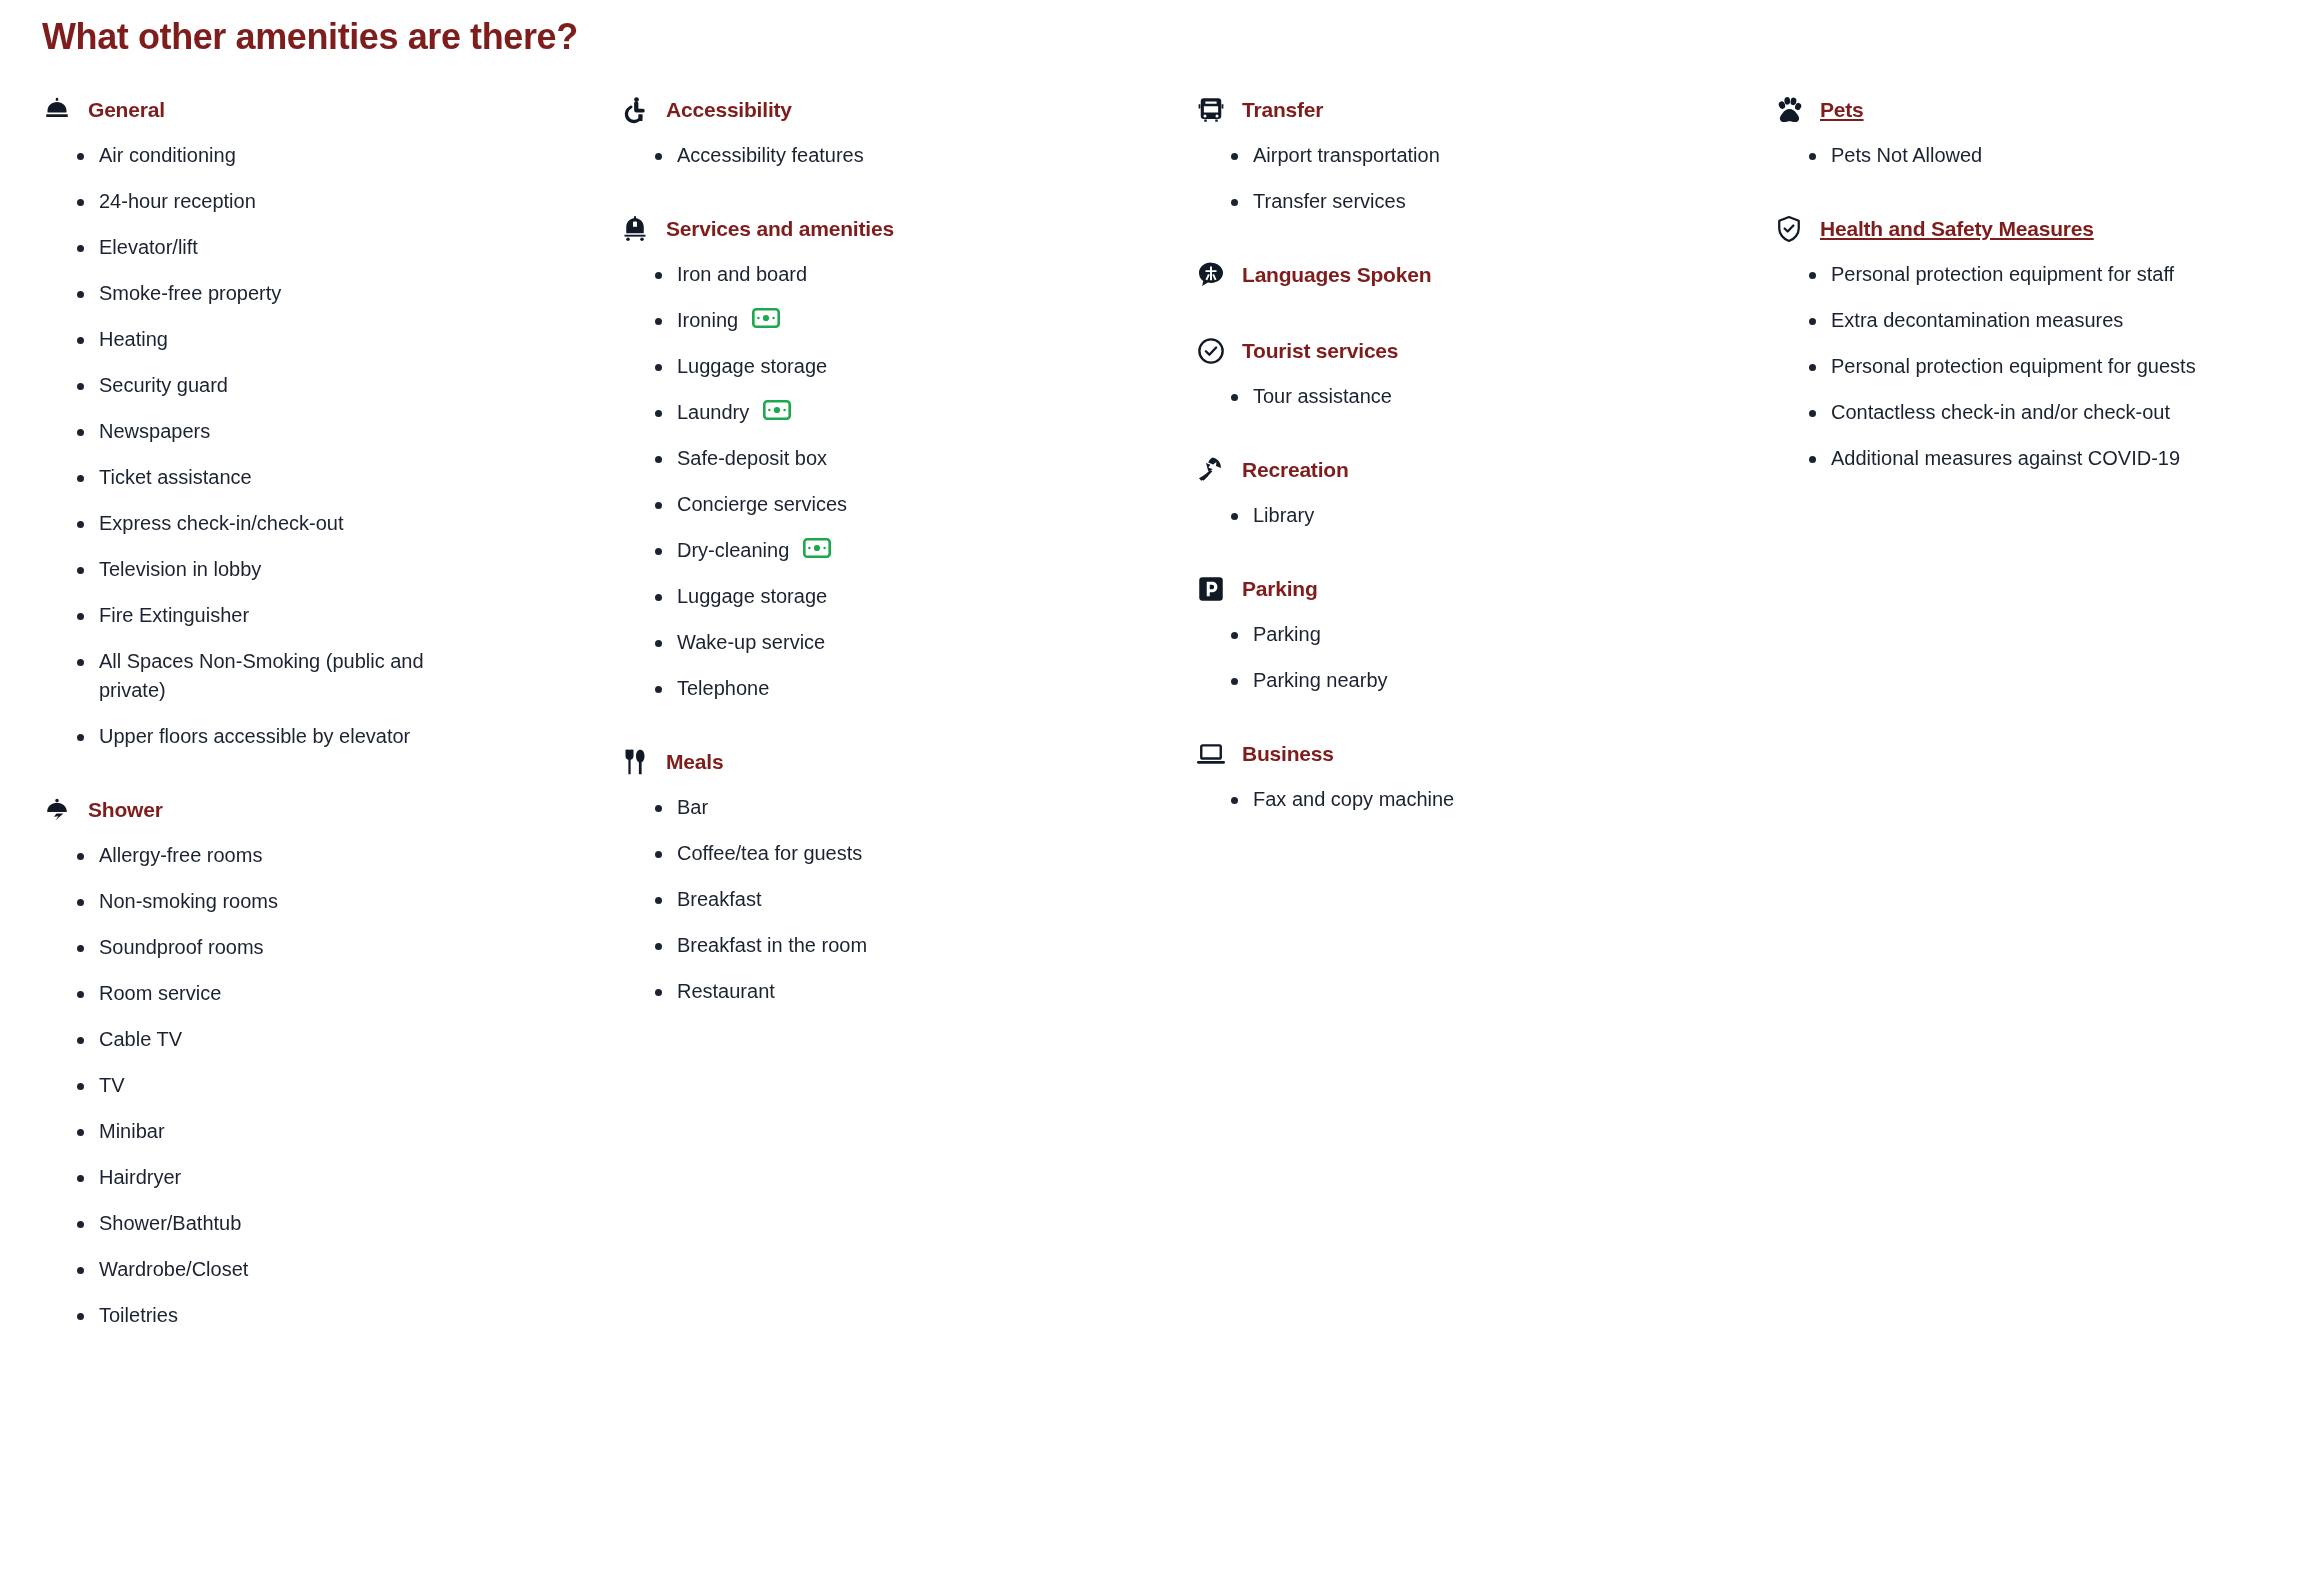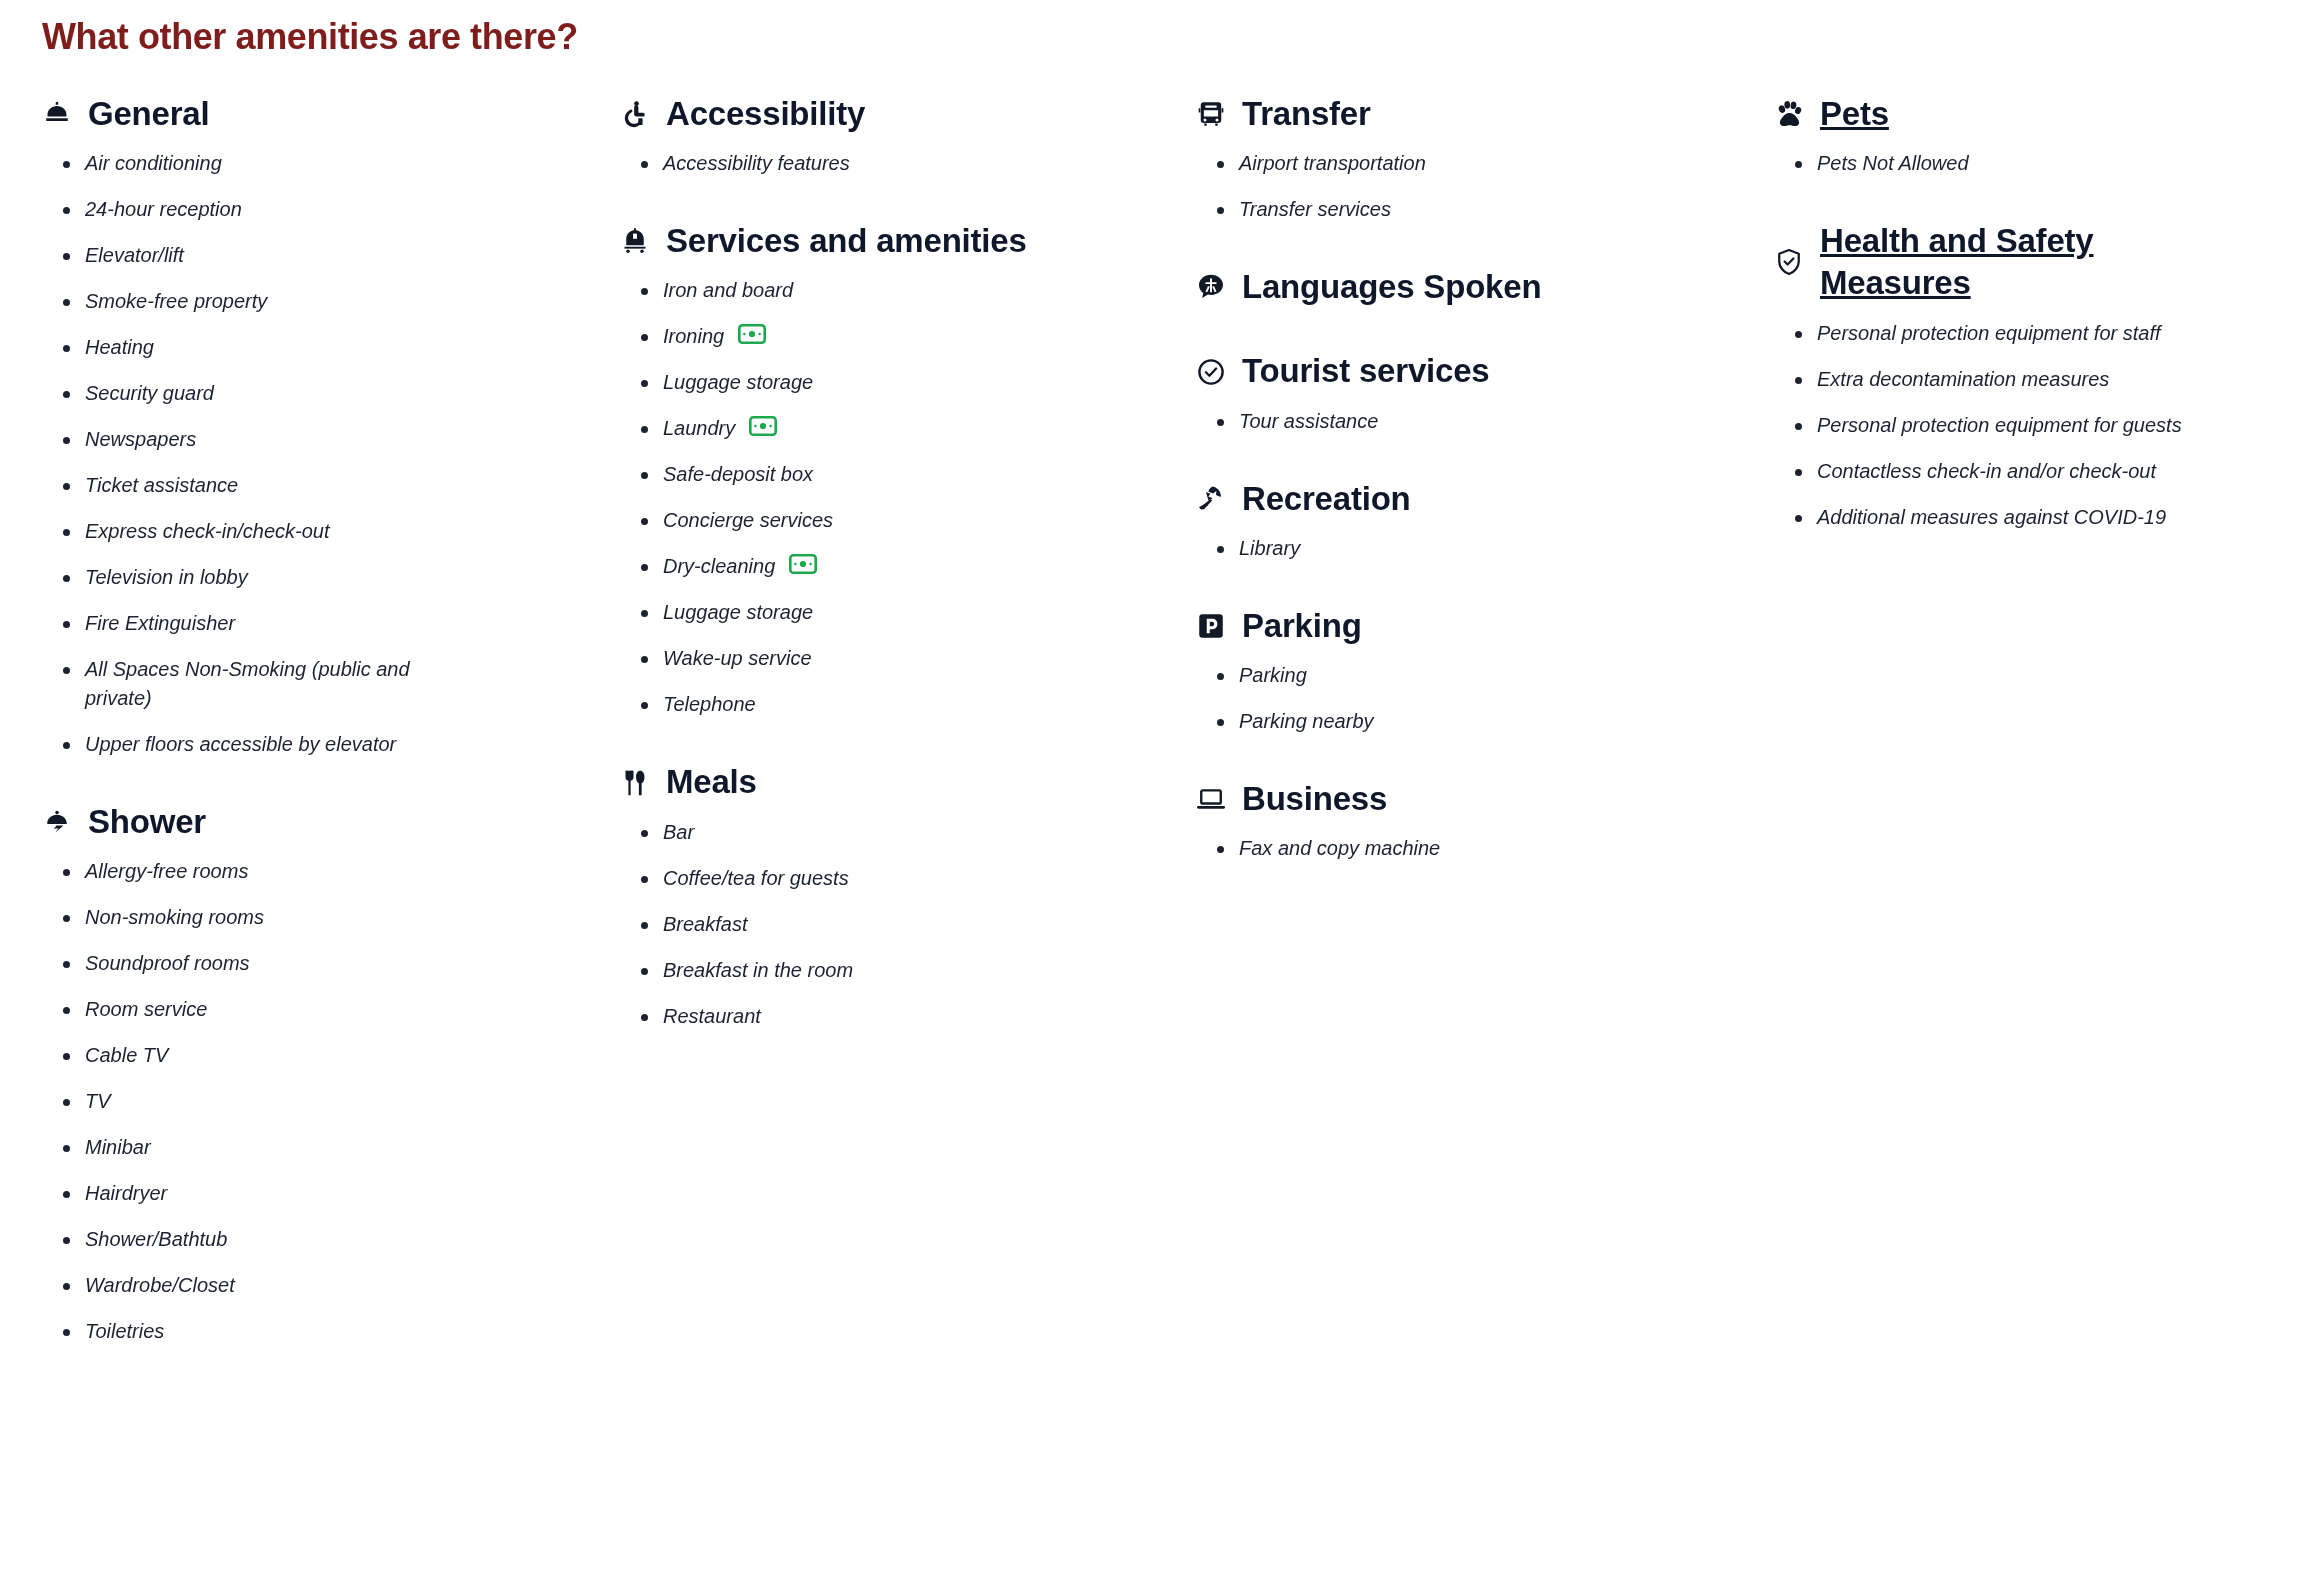--- a/index.html
+++ b/index.html
@@ -53,33 +53,33 @@
     width: 30px;
     height: 30px;
     flex: 0 0 30px;
     display: flex;
     align-items: center;
     justify-content: center;
     color: #111927;
   }
   .group-icon svg { display: block; }
   .group-title {
-    font-size: 33px;
+    font-size: 21px;
     font-weight: 700;
     letter-spacing: -0.2px;
     line-height: 1.28;
-    color: #0f172a;
+    color: #7f1d1d;
+    text-align: right;
   }
   .col-4 .group-title { max-width: 297px; text-decoration: underline; }
 
   ul.items {
     list-style: none;
-    margin: 0;
+    margin: 14px;
     padding: 0 0 0 18px;
-    font-style: italic;
   }
   ul.items li {
     position: relative;
     font-size: 20px;
     line-height: 1.45;
     color: #1b2232;
     padding-left: 25px;
     margin-bottom: 17px;
     display: flex;
     align-items: flex-start;

